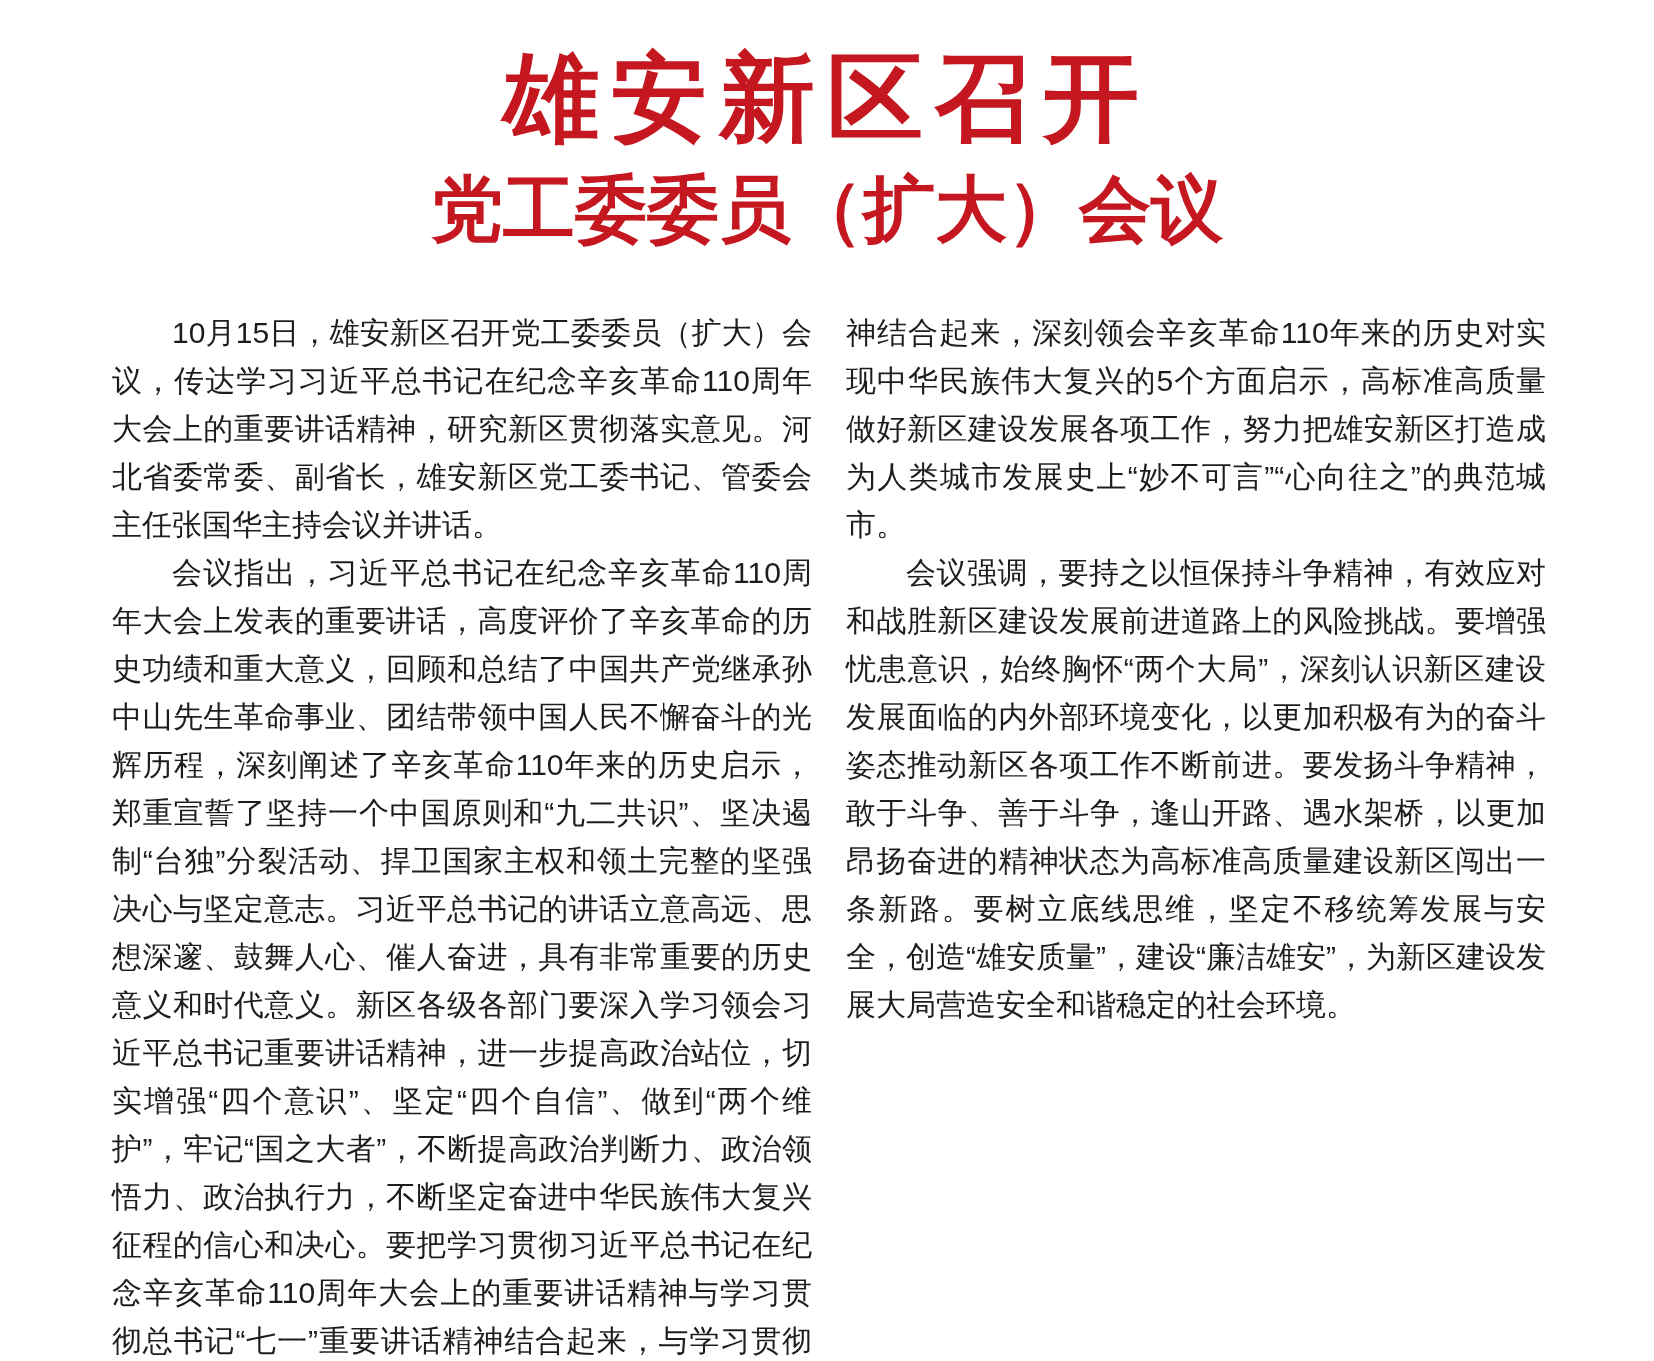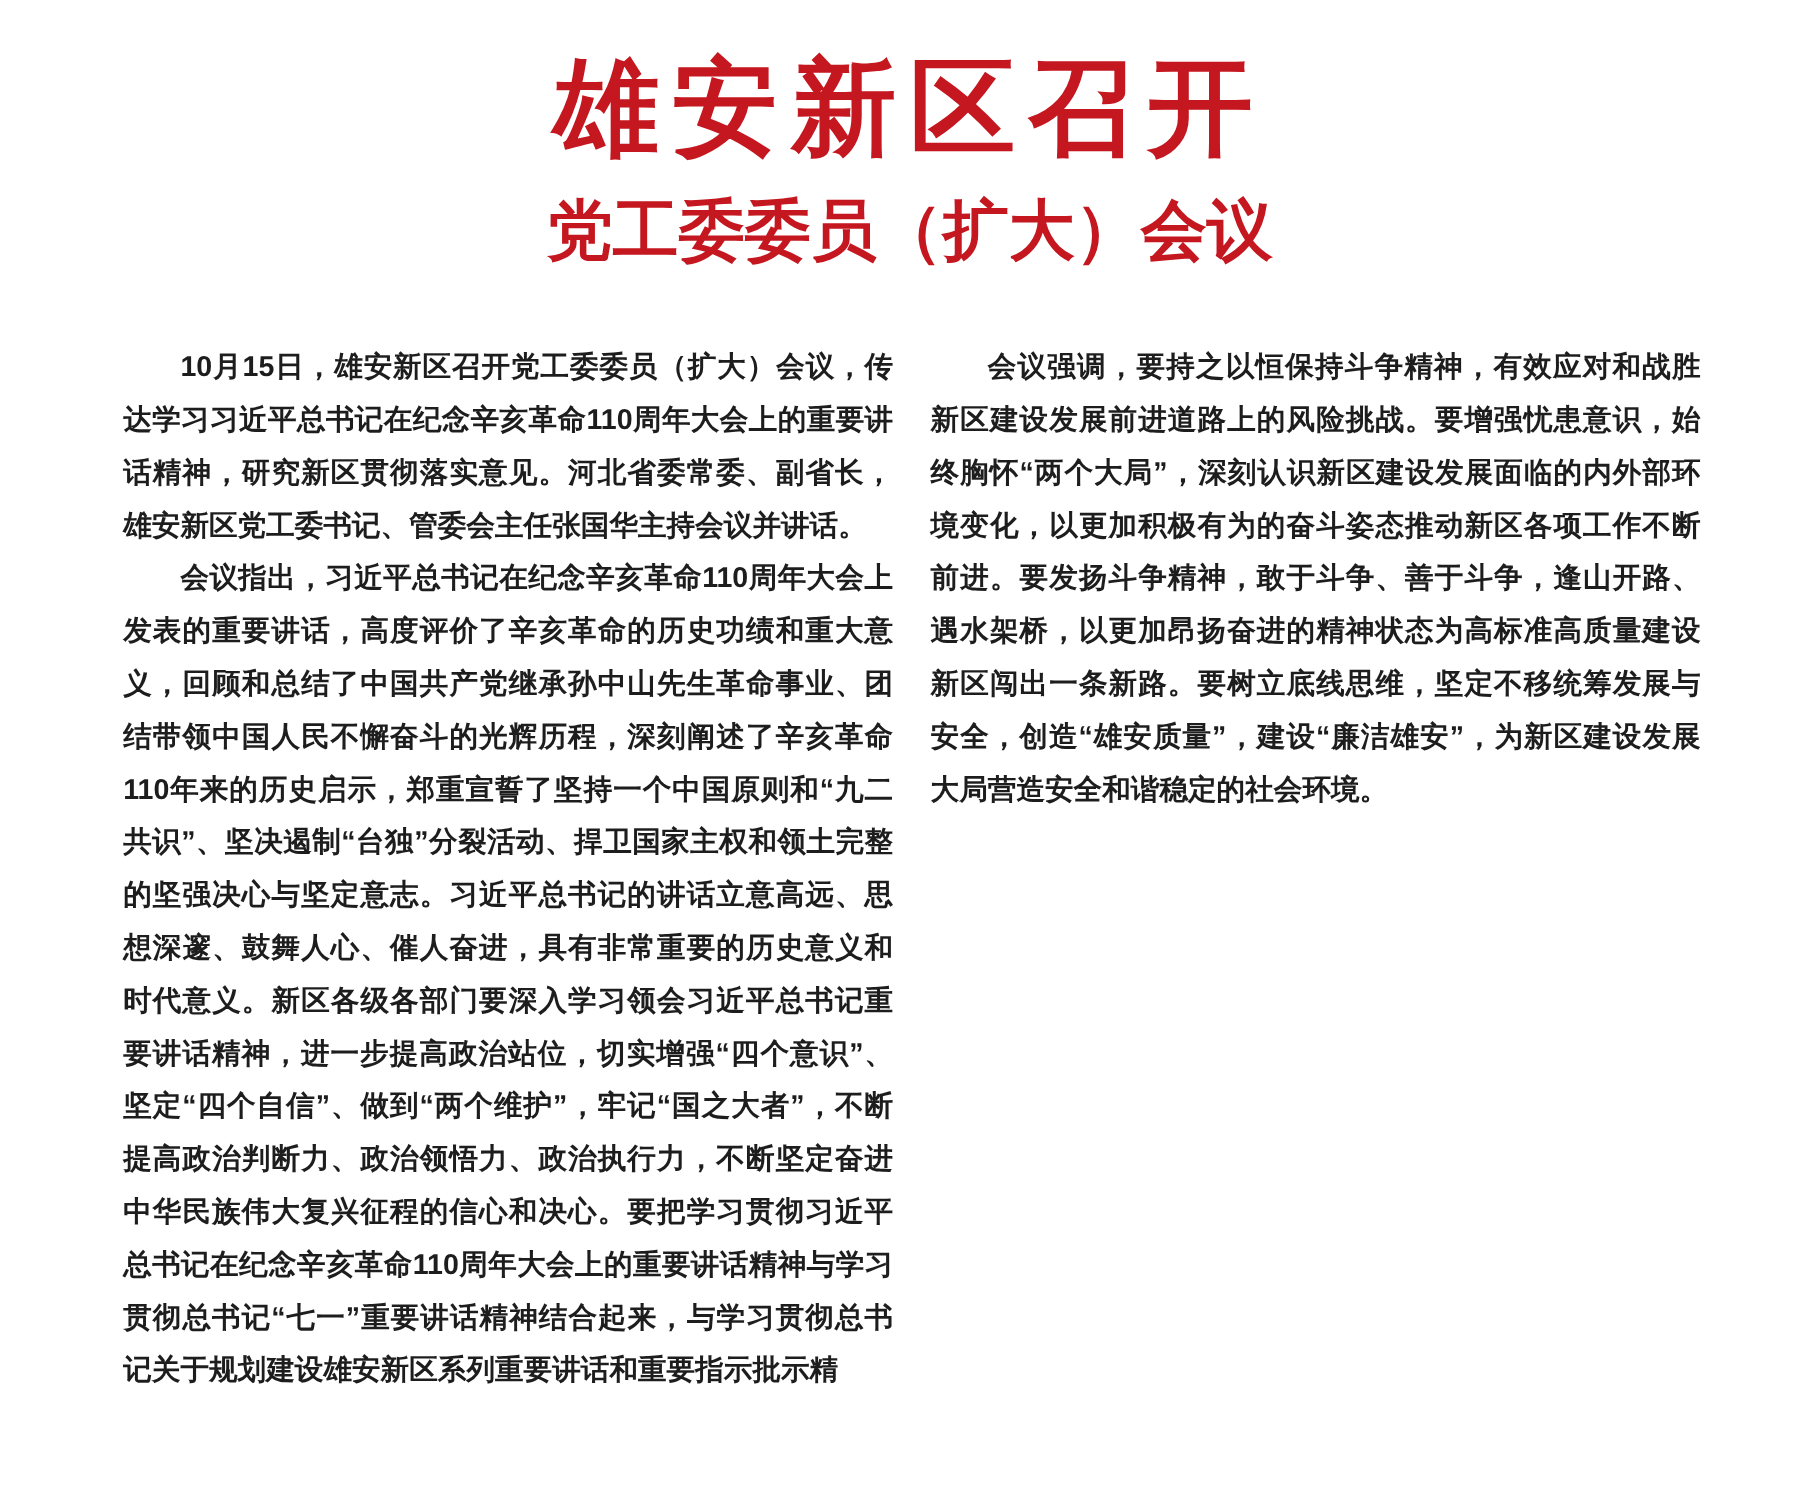--- a/index.html
+++ b/index.html
@@ -25,41 +25,40 @@
     font-weight: bold;
   }
   .headline .h-line1 {
     display: block;
     font-size: 96px;
     line-height: 112px;
     letter-spacing: 12px;
   }
   .headline .h-line2 {
     display: block;
-    font-size: 60px;
+    font-size: 72px;
     line-height: 110px;
     letter-spacing: 0px;
   }
   .columns {
     display: flex;
     gap: 34px;
     margin: 44px 108px 0 112px;
   }
   .col {
     width: 700px;
     flex: 0 0 700px;
   }
   .para {
     margin: 0;
-    font-size: 26px;
+    font-size: 30px;
     line-height: 48px;
     color: #1d1d1d;
     text-align: justify;
     text-justify: inter-character;
-    font-weight: bold;
   }
   .para.indent {
     text-indent: 2em;
   }
 </style>
 </head>
 <body>
 
 <div class="page">
 
@@ -67,17 +66,18 @@
     <span class="h-line1">雄安新区召开</span>
     <span class="h-line2">党工委委员（扩大）会议</span>
   </h1>
 
   <div class="columns">
     <div class="col">
         <p class="para indent">10月15日，雄安新区召开党工委委员（扩大）会议，传达学习习近平总书记在纪念辛亥革命110周年大会上的重要讲话精神，研究新区贯彻落实意见。河北省委常委、副省长，雄安新区党工委书记、管委会主任张国华主持会议并讲话。</p>
         <p class="para indent">会议指出，习近平总书记在纪念辛亥革命110周年大会上发表的重要讲话，高度评价了辛亥革命的历史功绩和重大意义，回顾和总结了中国共产党继承孙中山先生革命事业、团结带领中国人民不懈奋斗的光辉历程，深刻阐述了辛亥革命110年来的历史启示，郑重宣誓了坚持一个中国原则和“九二共识”、坚决遏制“台独”分裂活动、捍卫国家主权和领土完整的坚强决心与坚定意志。习近平总书记的讲话立意高远、思想深邃、鼓舞人心、催人奋进，具有非常重要的历史意义和时代意义。新区各级各部门要深入学习领会习近平总书记重要讲话精神，进一步提高政治站位，切实增强“四个意识”、坚定“四个自信”、做到“两个维护”，牢记“国之大者”，不断提高政治判断力、政治领悟力、政治执行力，不断坚定奋进中华民族伟大复兴征程的信心和决心。要把学习贯彻习近平总书记在纪念辛亥革命110周年大会上的重要讲话精神与学习贯彻总书记“七一”重要讲话精神结合起来，与学习贯彻总书记关于规划建设雄安新区系列重要讲话和重要指示批示精</p>
       </div>
     <div class="col">
+        <p class="para">神结合起来，深刻领会辛亥革命110年来的历史对实现中华民族伟大复兴的5个方面启示，高标准高质量做好新区建设发展各项工作，努力把雄安新区打造成为人类城市发展史上“妙不可言”“心向往之”的典范城市。</p>
         <p class="para indent">会议强调，要持之以恒保持斗争精神，有效应对和战胜新区建设发展前进道路上的风险挑战。要增强忧患意识，始终胸怀“两个大局”，深刻认识新区建设发展面临的内外部环境变化，以更加积极有为的奋斗姿态推动新区各项工作不断前进。要发扬斗争精神，敢于斗争、善于斗争，逢山开路、遇水架桥，以更加昂扬奋进的精神状态为高标准高质量建设新区闯出一条新路。要树立底线思维，坚定不移统筹发展与安全，创造“雄安质量”，建设“廉洁雄安”，为新区建设发展大局营造安全和谐稳定的社会环境。</p>
       </div>
   </div>
 
 </div>
 
 </body></html>

